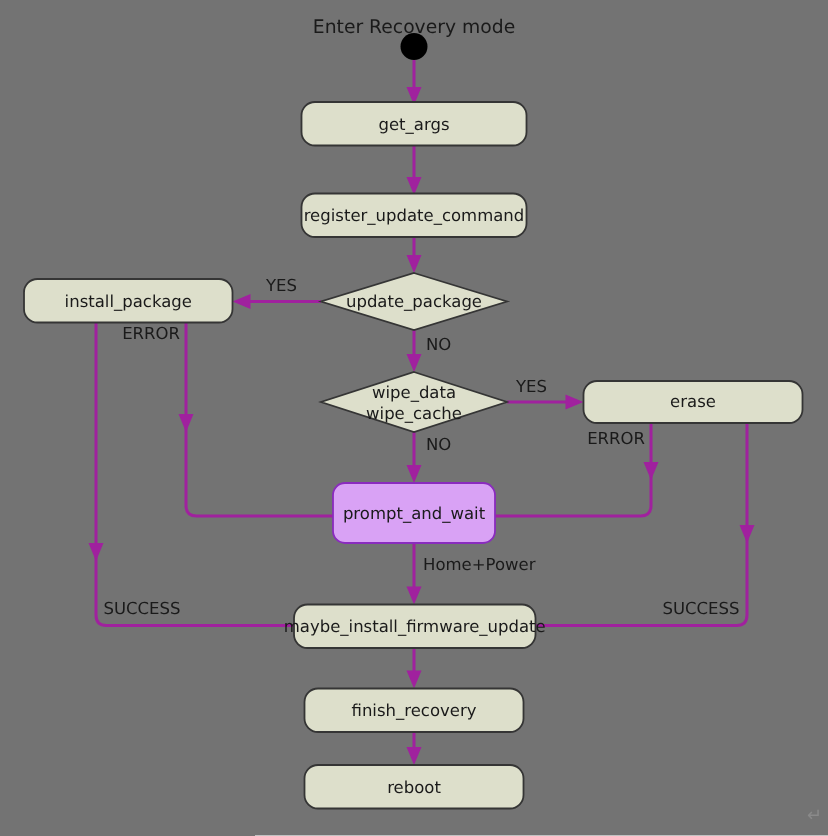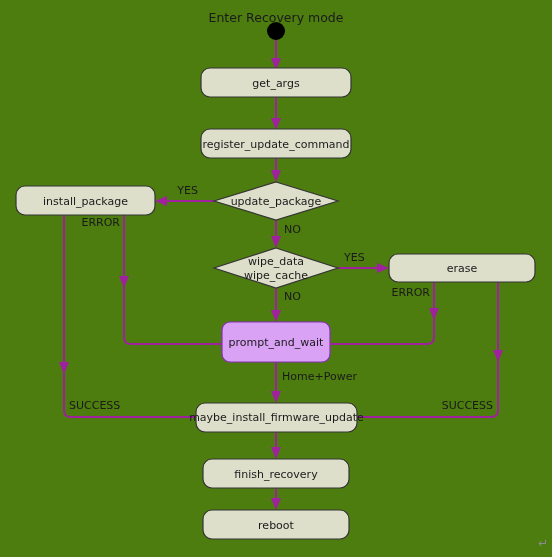--- a/index.html
+++ b/index.html
@@ -7,21 +7,21 @@
     padding: 0;
     background: #ffffff;
   }
   body {
     font-family: "DejaVu Sans", sans-serif;
   }
   #canvas {
     position: relative;
     width: 552px;
     height: 557px;
-    background: #4d7c0f;
+    background: #737373;
     overflow: hidden;
   }
   svg#flow {
     position: absolute;
     left: 0;
     top: 0;
     width: 552px;
     height: 557px;
   }
   .edge {

